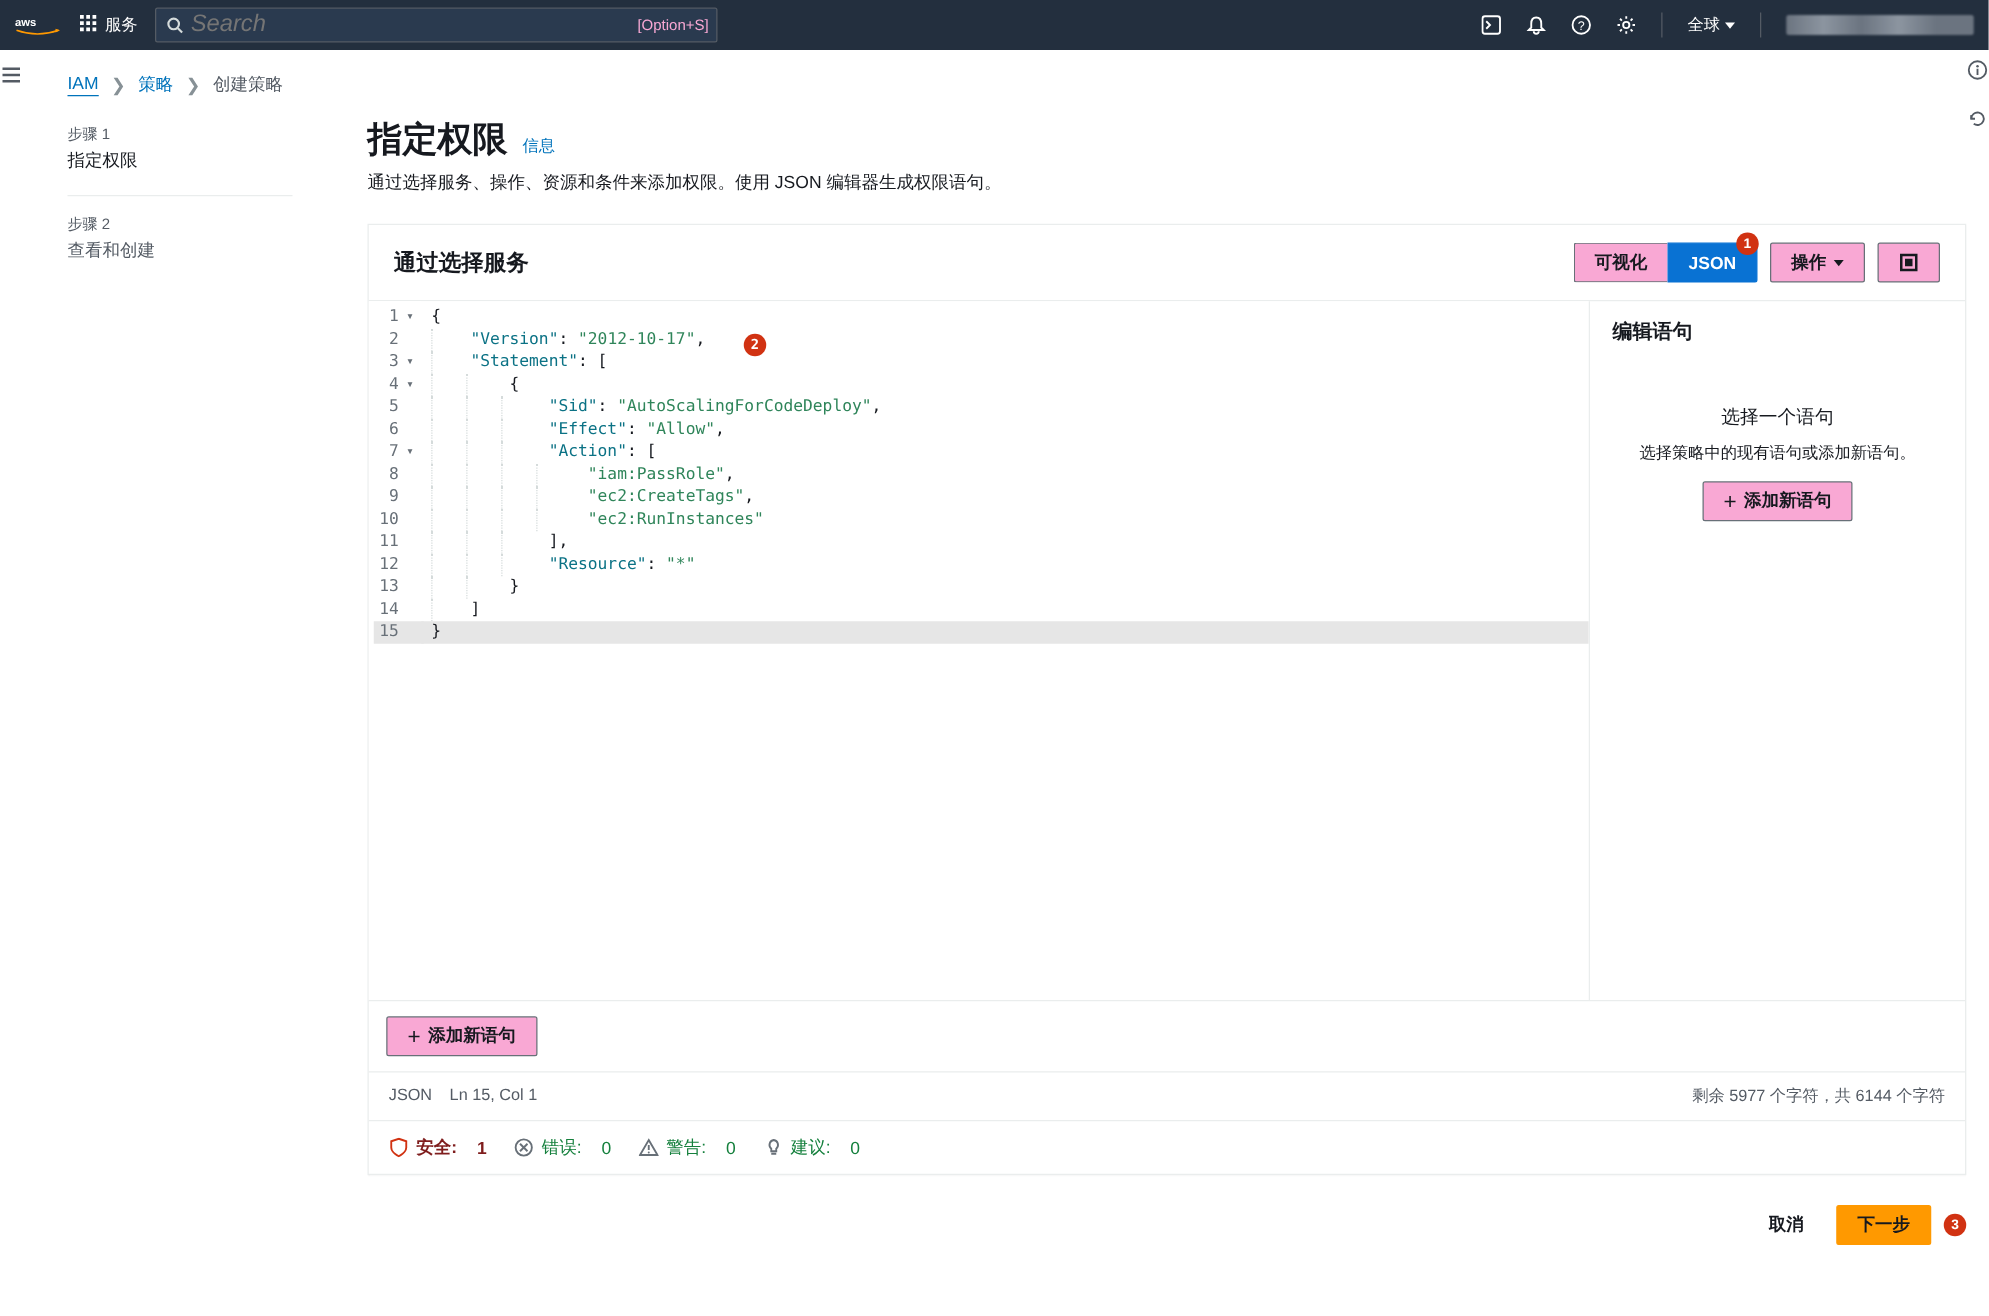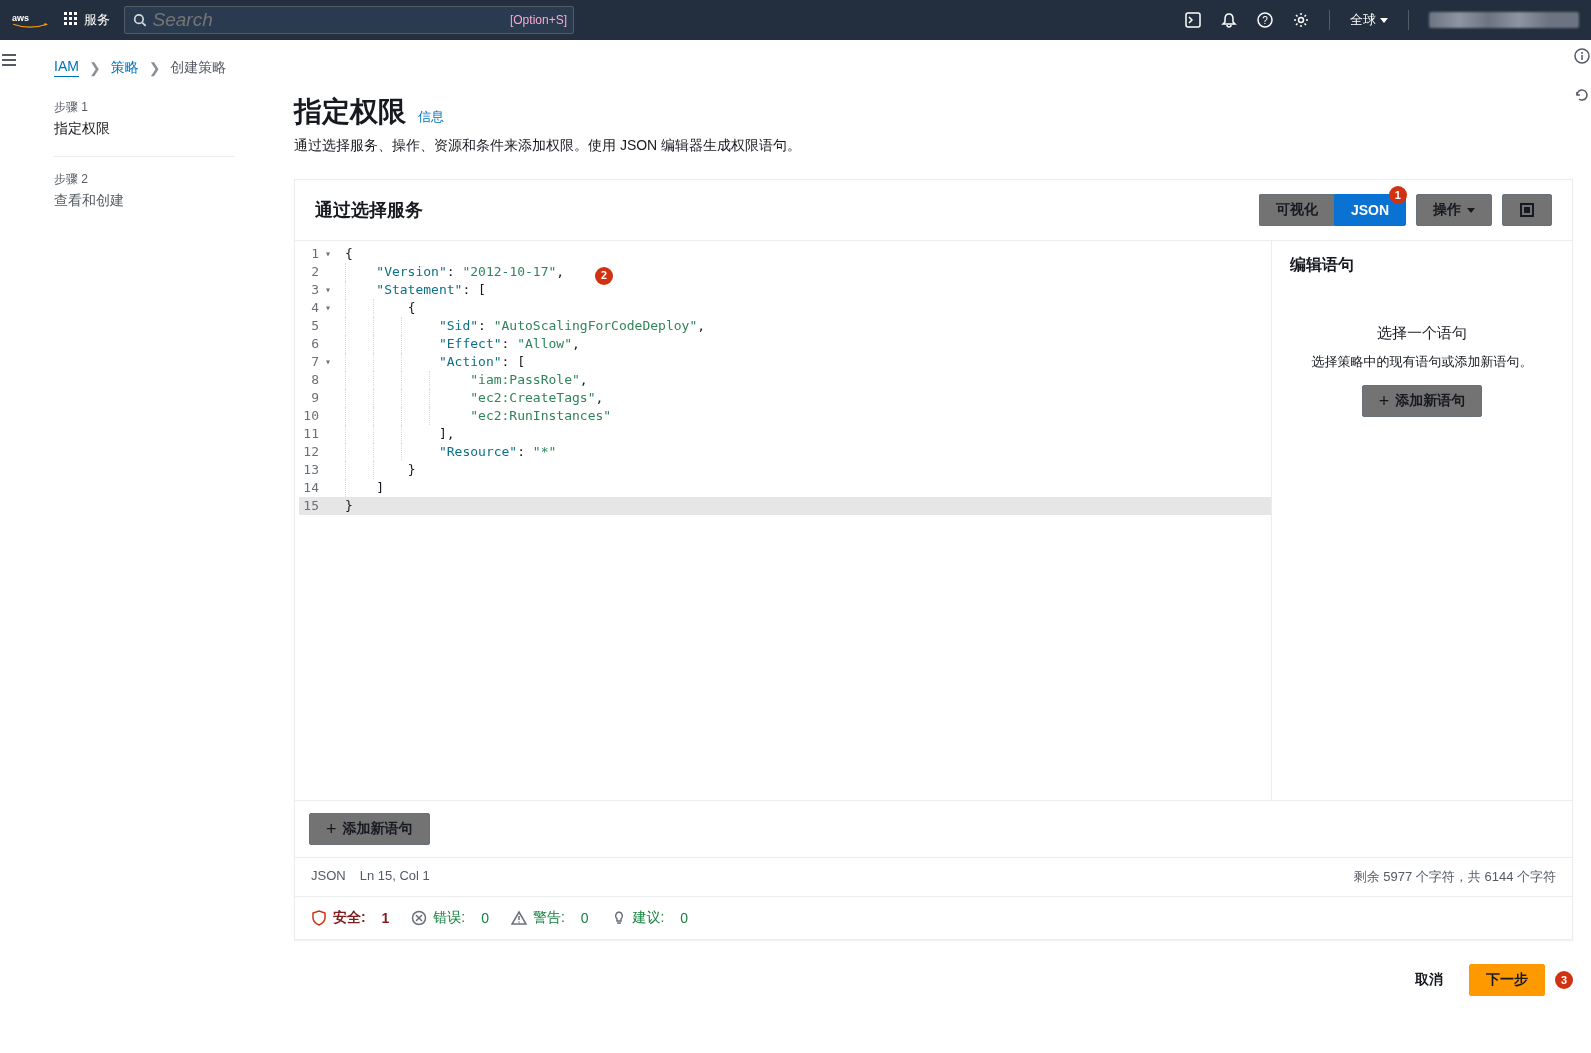--- a/index.html
+++ b/index.html
@@ -49,21 +49,21 @@
     
     .form-col { flex:1; }
     .page-title-row { display:flex; align-items:baseline; gap: 12px; margin-bottom: 6px;}
     .page-title { font-size: 28px; font-weight: 700; }
     .info-link { color: #0073bb; font-size: 13px; cursor:pointer; }
     .page-desc { font-size: 14px; color: #16191f; margin-bottom: 24px; }
 
     .panel { border: 1px solid #eaeded; box-shadow: 0 1px 1px rgba(0,0,0,0.05); background:#fff; }
     .panel-header { display:flex; align-items:center; padding: 14px 20px; border-bottom:none; }
     .panel-title { font-size: 18px; font-weight: 700; flex:1; }
-    .btn { background:#737373; border:1px solid #687078; color:#16191f; padding: 6px 16px; font-size:14px; cursor:pointer; border-radius:2px; display:inline-flex; align-items:center; gap:6px; font-weight:700; height:32px;}
+    .btn { background:#f9a8d4; border:1px solid #687078; color:#16191f; padding: 6px 16px; font-size:14px; cursor:pointer; border-radius:2px; display:inline-flex; align-items:center; gap:6px; font-weight:700; height:32px;}
     .btn.primary-toggle { background:#0972d3; border-color:#0972d3; color:#fff; }
     .btn-group { display:flex; }
     .btn-group .btn:first-child { border-top-right-radius:0; border-bottom-right-radius:0; border-right:none; }
     .btn-group .btn:last-child { border-top-left-radius:0; border-bottom-left-radius:0; }
     .header-actions { display:flex; gap: 10px; align-items:center; position:relative; }
     .badge-callout { position:absolute; width:18px; height:18px; background:#d13212; border-radius:50%; color:#fff; font-size:11px; font-weight:700; display:flex; align-items:center; justify-content:center; z-index: 5;}
     .badge-cb1 { top:-8px; left:130px;}
 
     .editor-wrap { display:flex; border-top:1px solid #eaeded; height: 560px; position:relative;}
     .code-area { flex:1; display:flex; font-family: Monaco, Menlo, Consolas, monospace; font-size: 13px; line-height: 18px; border-right: 1px solid #eaeded; overflow:auto; background:#fff;}

